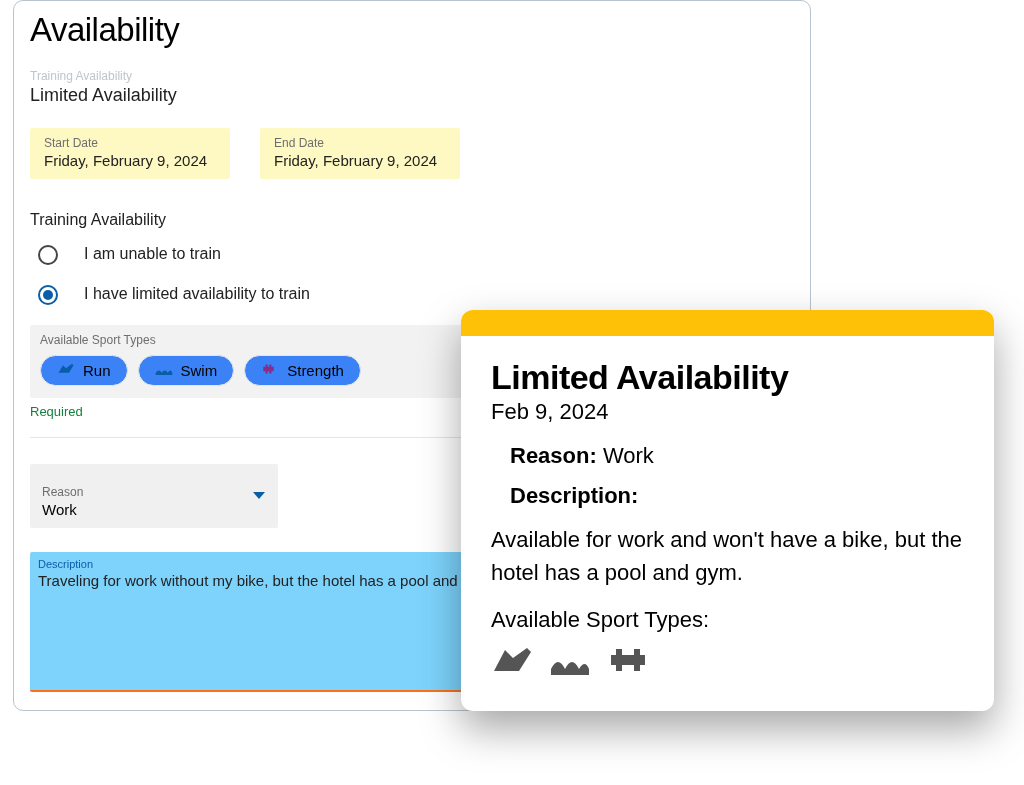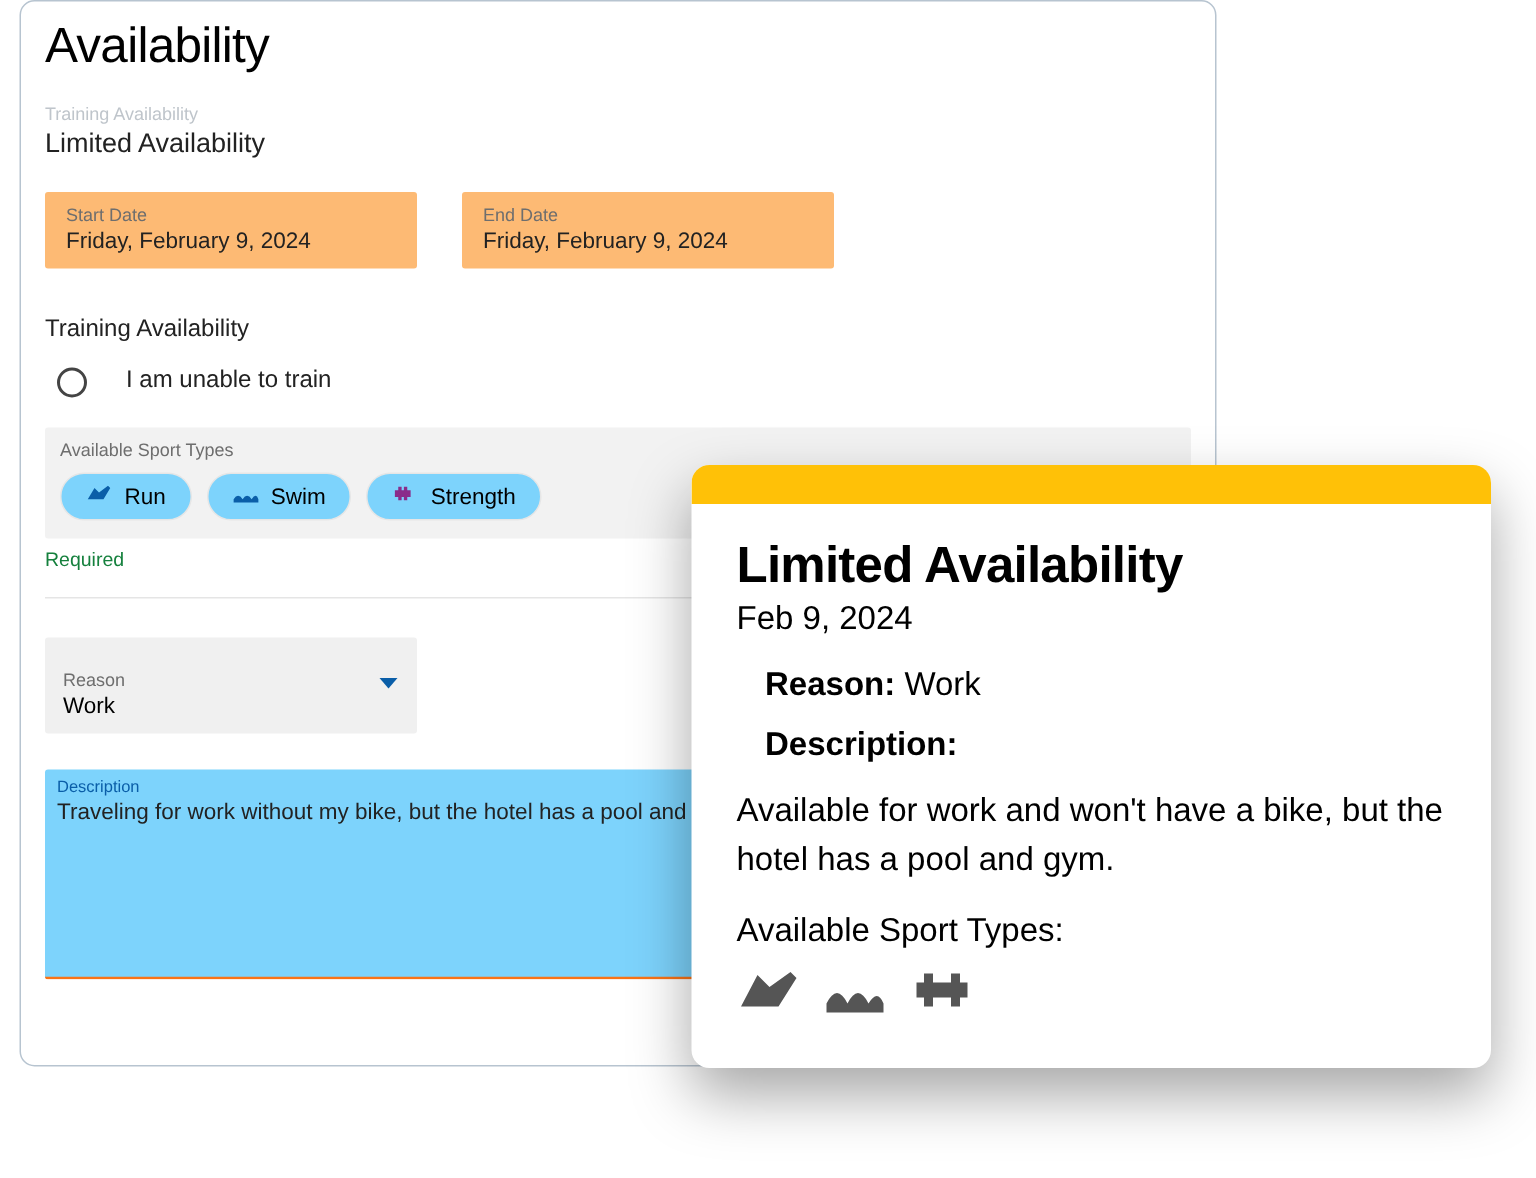--- a/index.html
+++ b/index.html
@@ -40,24 +40,24 @@
   }
   .subheading {
     font-size: 18px;
     font-weight: 400;
     color: #222;
     margin-bottom: 22px;
   }
 
   .date-row { display: flex; gap: 30px; margin-bottom: 32px; }
   .date-field {
-    background: #fdba74;
+    background: #fef9c3;
     border-radius: 2px;
     padding: 8px 14px 10px;
-    width: 248px;
+    width: 200px;
   }
   .date-field .fl { font-size: 12px; color: #6e6e6e; margin-bottom: 2px; }
   .date-field .fv { font-size: 15px; color: #222; }
 
   .section-label {
     font-size: 16px;
     color: #222;
     margin-bottom: 16px;
   }
 
@@ -85,21 +85,21 @@
 
   .sport-types-block {
     background: #f2f2f2;
     border-radius: 2px;
     padding: 8px 10px 12px 10px;
     margin-top: 4px;
   }
   .sport-types-block .st-label { font-size: 12px; color: #6e6e6e; margin-bottom: 8px; }
   .chip-row { display: flex; gap: 10px; }
   .chip {
-    background: #7dd3fc;
+    background: #3b82f6;
     border: 1px solid #e6e6e6;
     border-radius: 20px;
     padding: 6px 16px;
     display: flex; align-items: center; gap: 8px;
     font-size: 15px;
     cursor: pointer;
   }
   .chip svg { width: 18px; height: 14px; }
   .icon-blue { fill: #0a5ea8; }
   .icon-purple { fill: #8a2c8a; }
@@ -199,20 +199,26 @@
     </div>
   </div>
 
   <div class="section-label">Training Availability</div>
 
   <div class="radio-row">
     <span class="radio-outer"></span>
     <span class="radio-label">I am unable to train</span>
   </div>
 
+  <div class="radio-row selected">
+    <span class="radio-outer">
+        <span class="radio-inner"></span>
+      </span>
+    <span class="radio-label">I have limited availability to train</span>
+  </div>
 
   <div class="sport-types-block">
     <div class="st-label">Available Sport Types</div>
     <div class="chip-row">
       <div class="chip">
         <span><svg viewBox="0 0 24 18">
               <path class="icon-blue" d="M2 14 L8 4 L12 8 L20 2 L22 4 L16 14 Z"></path>
             </svg></span>
         <span>Run</span>
       </div>

